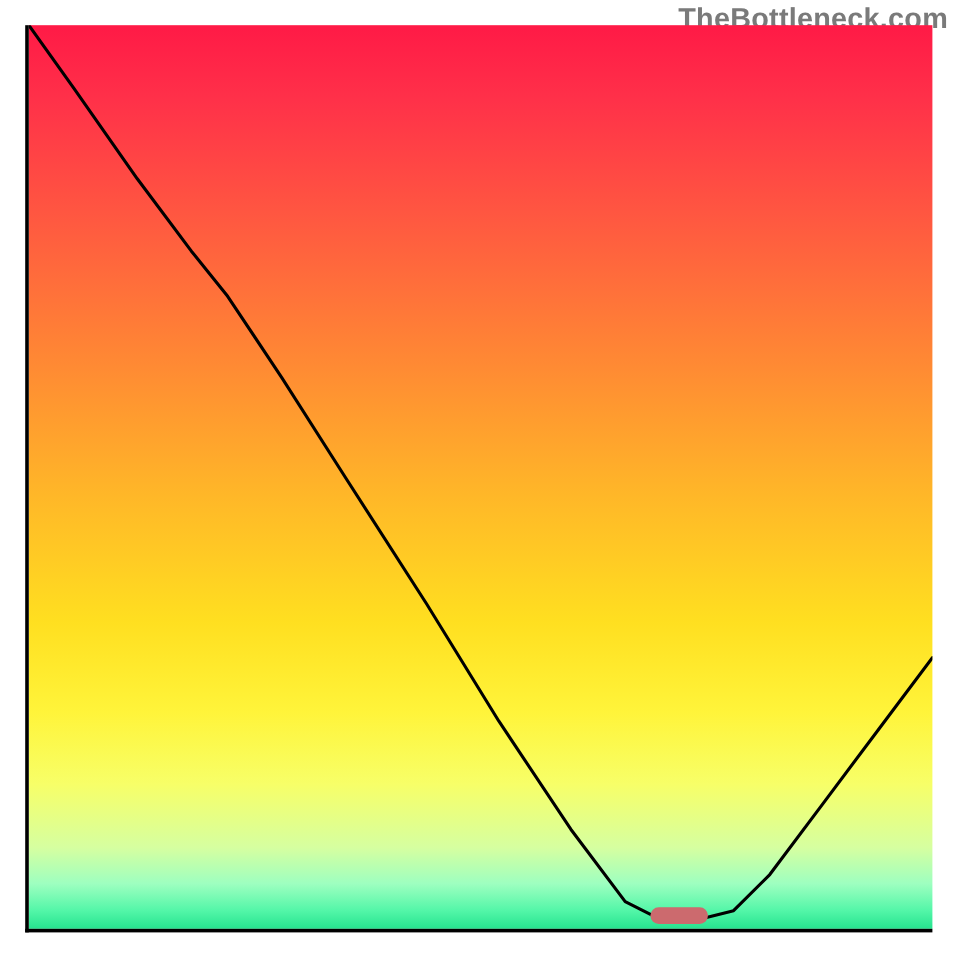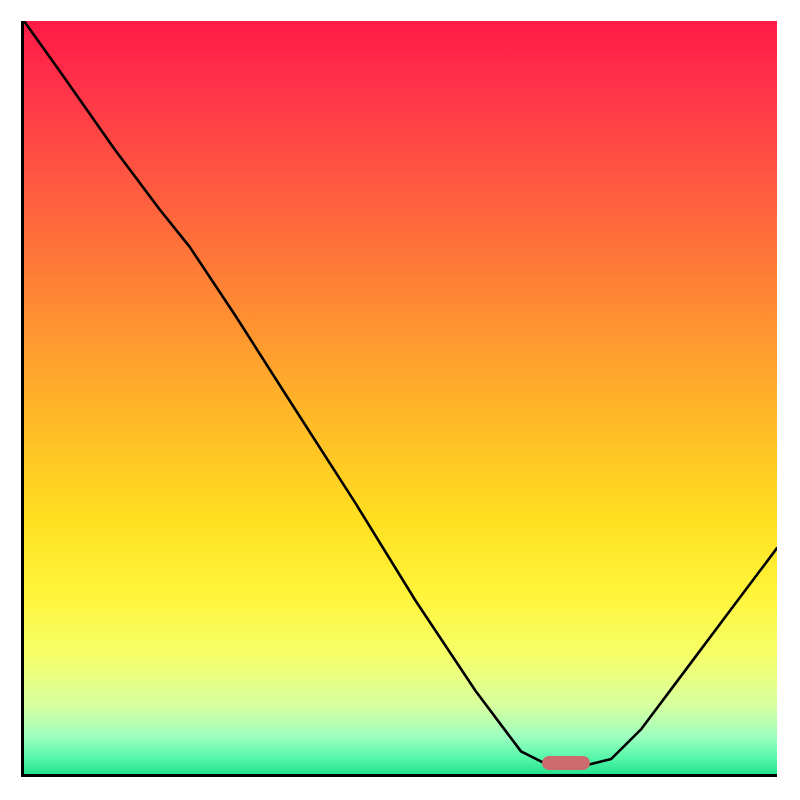--- a/index.html
+++ b/index.html
@@ -70,20 +70,21 @@
     height: 14px;
     background: #cc6a6e;
     border-radius: 7px;
   }
 </style>
 </head>
 <body>
 
 <div class="container">
 
+  <div class="watermark">TheBottleneck.com</div>
 
   <div class="gradient-area"></div>
 
   <svg class="curve-svg" viewBox="0 0 753 753" preserveAspectRatio="none">
     <path id="curve-path" d="M0.0 0.0 L37.6 52.7 L90.4 128.0 L135.5 188.3 L165.7 225.9 L210.8 293.7 L263.6 376.5 L331.3 481.9 L391.6 579.8 L451.8 670.2 L497.0 730.4 L527.1 745.5 L557.2 745.5 L587.3 737.9 L617.5 707.8 L662.6 647.6 L707.8 587.3 L753.0 527.1" fill="none" stroke="#000" stroke-width="2.6" stroke-linejoin="round" stroke-linecap="round"></path>
   </svg>
 
   <div id="marker" class="marker" style="left: 542.16px; top: 755.705px;"></div>
 
   <div class="plot-frame"></div>

